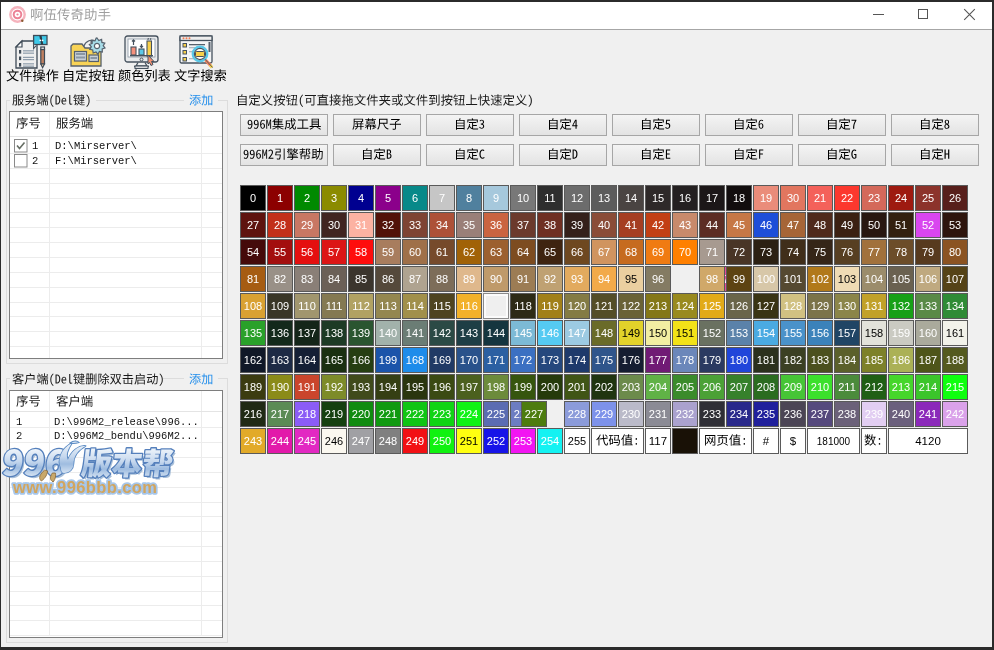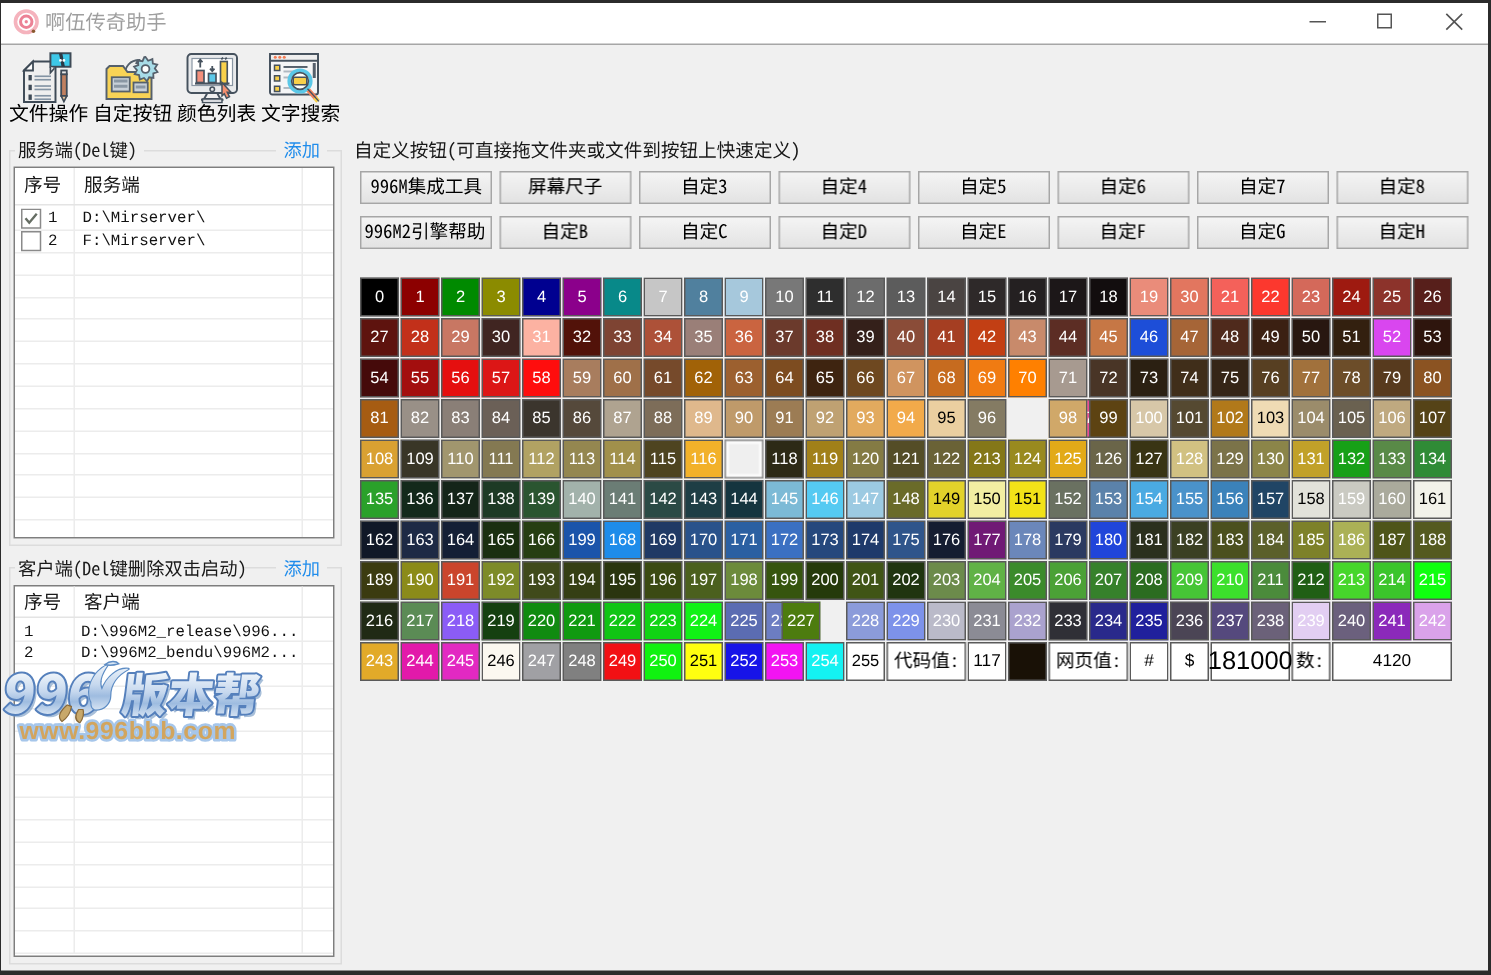--- a/index.html
+++ b/index.html
@@ -548,21 +548,21 @@
         <path d="M2.4 4C3 4.7 3.6 5.5 4.1 6.3C3.7 7.6 3 8.7 2.1 9.6C2.3 9.7 2.7 10 2.9 10.1C3.6 9.3 4.2 8.3 4.7 7.1C5.1 7.7 5.4 8.3 5.7 8.7L6.3 8.1C6 7.6 5.5 6.9 5 6.2C5.4 5.2 5.7 4 5.9 2.8L5 2.7C4.9 3.7 4.7 4.5 4.4 5.4C4 4.7 3.5 4.1 3 3.5ZM6 4C6.6 4.7 7.2 5.5 7.7 6.3C7.2 7.7 6.5 8.8 5.6 9.7C5.8 9.8 6.2 10.1 6.3 10.2C7.1 9.4 7.8 8.4 8.2 7.2C8.7 7.9 9 8.5 9.3 9.1L9.9 8.5C9.6 7.9 9.2 7.1 8.6 6.2C8.9 5.2 9.2 4.1 9.4 2.9L8.5 2.8C8.4 3.7 8.2 4.5 8 5.4C7.5 4.7 7.1 4.1 6.6 3.5ZM1.1 1V11.6H2V1.9H10.4V10.4C10.4 10.6 10.3 10.7 10.1 10.7C9.9 10.7 9 10.7 8.2 10.7C8.4 10.9 8.5 11.4 8.6 11.6C9.7 11.6 10.4 11.6 10.8 11.5C11.2 11.3 11.3 11 11.3 10.4V1Z M18.2 4.9V7.2C18.2 8.5 17.6 10 13 10.9C13.2 11.1 13.5 11.5 13.6 11.7C18.4 10.6 19.1 8.9 19.1 7.2V4.9ZM19.2 9.3C20.6 10 22.5 11 23.4 11.7L24 10.9C23 10.3 21.1 9.3 19.7 8.7ZM14.5 3.3V9.1H15.5V4.2H21.8V9.1H22.8V3.3H18.3C18.6 2.9 18.8 2.3 19 1.8H24V0.9H13.3V1.8H18C17.8 2.3 17.6 2.8 17.4 3.3Z M32.2 0.2C32.2 0.6 32.1 1.1 32.1 1.5H28.9V2.3H31.9C31.8 2.8 31.8 3.2 31.7 3.5H29.5V10.5H28.3V11.3H36.7V10.5H35.6V3.5H32.5C32.6 3.2 32.7 2.8 32.8 2.3H36.3V1.5H33L33.2 0.3ZM30.4 10.5V9.5H34.7V10.5ZM30.4 6H34.7V7H30.4ZM30.4 5.3V4.2H34.7V5.3ZM30.4 7.7H34.7V8.8H30.4ZM28.1 0.3C27.4 2.1 26.3 4 25.2 5.2C25.4 5.4 25.6 5.9 25.7 6.1C26.1 5.7 26.4 5.3 26.8 4.8V11.7H27.6V3.4C28.1 2.5 28.6 1.5 28.9 0.5Z M40.3 5.8C40.7 5.8 41.1 5.5 41.1 4.9C41.1 4.4 40.7 4.1 40.3 4.1C39.9 4.1 39.5 4.4 39.5 4.9C39.5 5.5 39.9 5.8 40.3 5.8ZM40.3 10.8C40.7 10.8 41.1 10.5 41.1 10C41.1 9.4 40.7 9.1 40.3 9.1C39.9 9.1 39.5 9.4 39.5 10C39.5 10.5 39.9 10.8 40.3 10.8Z" fill="#000"></path>
       </svg></div>
   </div>
 <div class="wcell" style="left:753px;top:428px;width:26px">
     <span style="font-size:11.5px">#</span>
   </div>
 <div class="wcell" style="left:780px;top:428px;width:26px">
     <span style="font-size:11.5px">$</span>
   </div>
 <div class="wcell" style="left:807px;top:428px;width:53px">
-    <span style="font-size:17px">181000</span>
+    <span style="font-size:10px">181000</span>
   </div>
 <div class="wcell" style="left:861px;top:428px;width:26px">
     <div style="line-height:0"><svg width="20" height="14" viewBox="0 0 20 14">
         <path d="M5.5 0.5C5.3 1 4.9 1.7 4.6 2.1L5.2 2.4C5.5 2 5.9 1.4 6.3 0.8ZM1.1 0.8C1.4 1.4 1.7 2 1.9 2.5L2.6 2.2C2.5 1.7 2.1 1 1.8 0.6ZM5.1 7.4C4.8 8.1 4.4 8.6 3.9 9.1C3.5 8.9 3 8.6 2.5 8.4C2.7 8.1 2.9 7.8 3.1 7.4ZM1.4 8.8C2 9 2.7 9.3 3.3 9.6C2.5 10.2 1.5 10.6 0.5 10.8C0.7 11 0.9 11.3 1 11.6C2.1 11.2 3.1 10.8 4 10C4.5 10.3 4.8 10.5 5.1 10.7L5.7 10.1C5.4 9.9 5.1 9.7 4.6 9.5C5.3 8.8 5.8 7.9 6.1 6.8L5.6 6.6L5.5 6.7H3.4L3.7 6L2.9 5.9C2.8 6.1 2.7 6.4 2.6 6.7H0.9V7.4H2.2C1.9 7.9 1.6 8.4 1.4 8.8ZM3.2 0.2V2.6H0.6V3.3H2.9C2.3 4.1 1.4 4.9 0.5 5.3C0.7 5.4 0.9 5.8 1 6C1.7 5.6 2.6 4.9 3.2 4.1V5.7H4.1V4C4.6 4.4 5.4 5 5.7 5.3L6.2 4.6C5.9 4.4 4.8 3.7 4.2 3.3H6.6V2.6H4.1V0.2ZM7.8 0.3C7.5 2.5 6.9 4.6 6 5.9C6.2 6 6.5 6.3 6.7 6.5C7 6 7.3 5.5 7.5 4.9C7.8 6.1 8.1 7.2 8.6 8.2C7.9 9.4 6.9 10.3 5.6 10.9C5.8 11.1 6 11.5 6.1 11.7C7.4 11 8.3 10.2 9.1 9.1C9.7 10.1 10.5 11 11.4 11.5C11.6 11.3 11.8 11 12.1 10.8C11 10.3 10.2 9.3 9.6 8.2C10.2 6.9 10.6 5.4 10.9 3.5H11.8V2.7H8.2C8.4 2 8.5 1.2 8.7 0.5ZM10 3.5C9.8 4.9 9.5 6.2 9.1 7.2C8.6 6.1 8.3 4.9 8 3.5Z M15.5 5.8C15.9 5.8 16.3 5.5 16.3 4.9C16.3 4.4 15.9 4.1 15.5 4.1C15.1 4.1 14.7 4.4 14.7 4.9C14.7 5.5 15.1 5.8 15.5 5.8ZM15.5 10.8C15.9 10.8 16.3 10.5 16.3 10C16.3 9.4 15.9 9.1 15.5 9.1C15.1 9.1 14.7 9.4 14.7 10C14.7 10.5 15.1 10.8 15.5 10.8Z" fill="#000"></path>
       </svg></div>
   </div>
 <div class="wcell" style="left:888px;top:428px;width:80px">
     <span style="font-size:11.5px">4120</span>
   </div>
 <svg style="position:absolute;left:0px;top:440px" width="190" height="60" viewBox="0 0 190 60">

